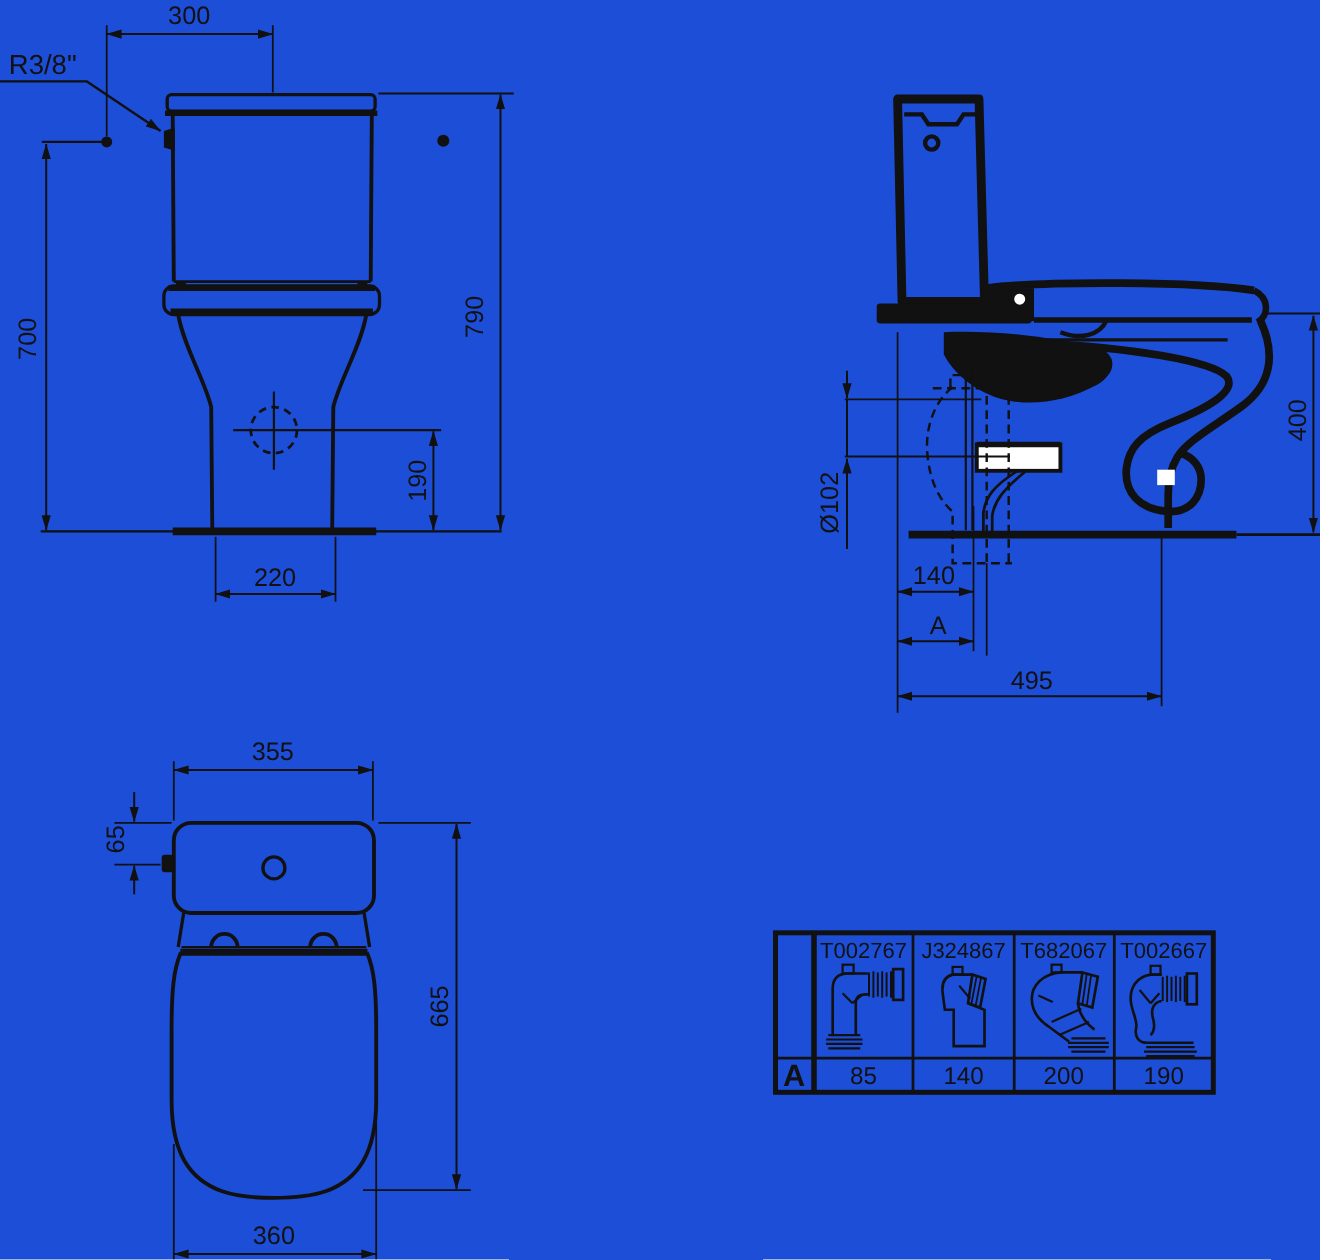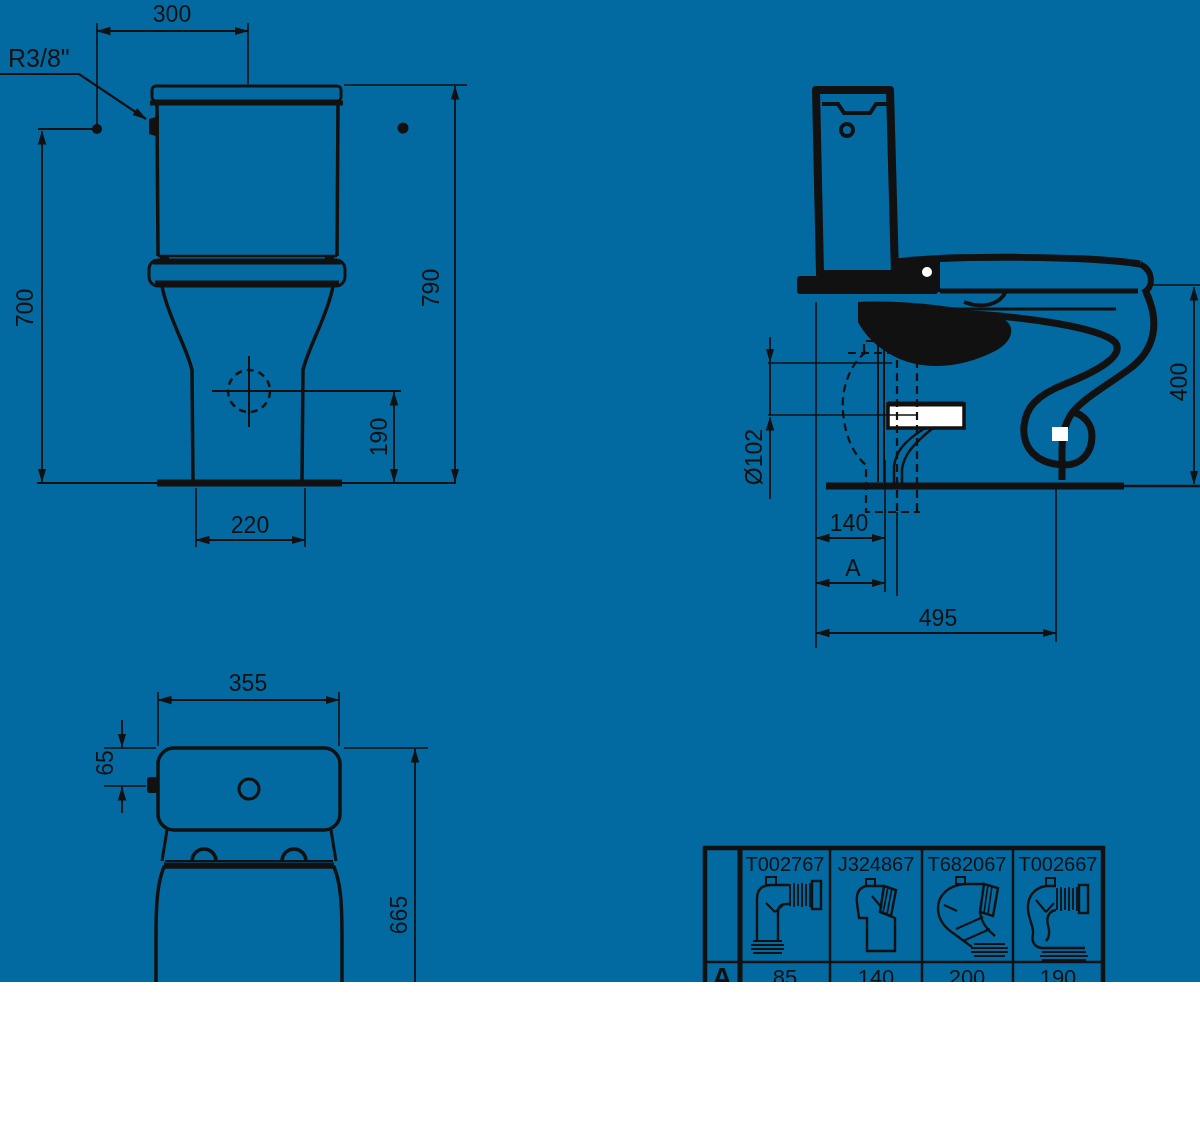--- a/index.html
+++ b/index.html
@@ -1,16 +1,16 @@
 <!DOCTYPE html>
 <html><head>
 <meta charset="utf-8">
 <style>
   html,body{margin:0;padding:0;background:#fff;}
-  .canvas{position:relative;width:1200px;height:982px;background:#0369a1;overflow:hidden;}
+  .canvas{position:relative;width:1200px;height:1145px;background:#1d4ed8;overflow:hidden;}
   svg{position:absolute;left:0;top:0;}
   svg text{font-family:"Liberation Sans","DejaVu Sans",sans-serif;fill:#111;}
   .dim{font-size:23px;text-anchor:middle;}
   .lead{font-size:25px;}
   .pn{font-size:20px;text-anchor:middle;}
   .val{font-size:22px;text-anchor:middle;}
   .rowl{font-size:28px;font-weight:bold;text-anchor:middle;}
 </style>
 </head>
 <body>

